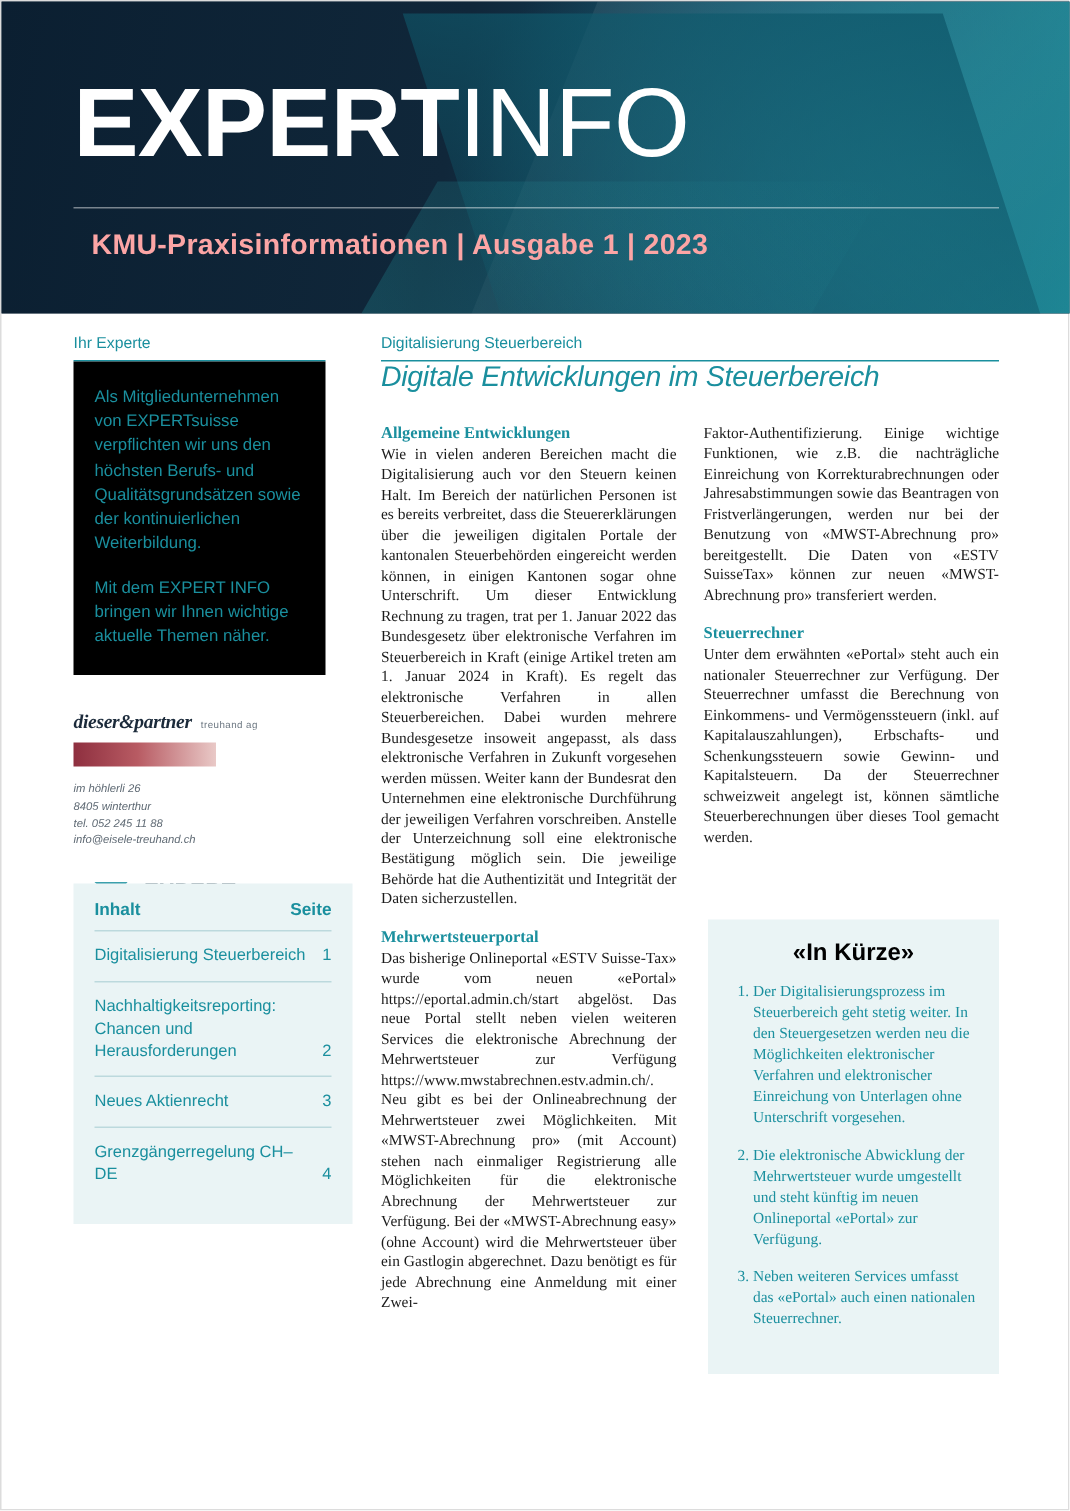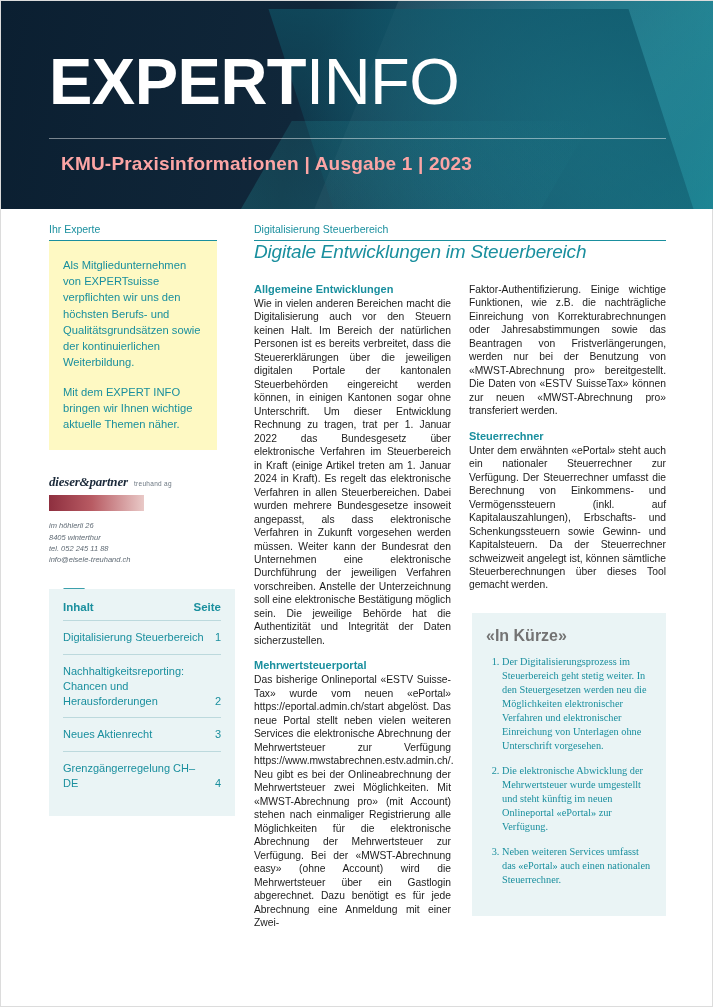--- a/index.html
+++ b/index.html
@@ -73,21 +73,21 @@
     width: 168px;
   }
   .sb-title {
     font-size: 10.5px; color: #1a8f9e; font-weight: normal;
     padding-bottom: 5px;
   }
   .sb-rule {
     height: 1px; background: #1a8f9e; width: 100%;
   }
   .sb-box {
-    background: #fef9c3;
+    background: #000000;
     padding: 16px 14px 18px 14px;
     margin-top: 0px;
   }
   .sb-box p {
     font-size: 11.2px; line-height: 1.45; color: #1a8f9e;
   }
   .sb-box p + p { margin-top: 13px; }
 
   .logo-eisele {
     margin-top: 22px;
@@ -168,21 +168,21 @@
   }
   .kicker-rule { height: 1px; background: #1a8f9e; width: 100%; }
   .headline {
     font-size: 19px; color: #1a8f9e; font-weight: normal;
     line-height: 1.2;
     letter-spacing: -0.2px;
     font-style: italic;
   }
   .cols {
     margin-top: 19px;
-    display: flex; gap: 18px;
+    display: flex; gap: 18px; font-family: Liberation Serif, serif;
   }
   .col { width: 197px; }
   .sec-h {
     font-size: 11px; color: #1a8f9e; font-weight: bold;
     margin-bottom: 2px;
   }
   .col p {
     font-size: 10.3px; line-height: 1.31; color: #1b1b1b;
     text-align: justify;
     hyphens: auto;
@@ -190,22 +190,23 @@
   .col p + .sec-h { margin-top: 12px; }
 
   
   .kuerze {
     position: absolute; left: 471px; top: 612px;
     width: 194px;
     background: #eaf4f5;
     padding: 14px 14px 18px 14px;
   }
   .kuerze h3 {
-    font-size: 16px; color: #737373; font-weight: bold;
+    font-size: 16px; color: #000000; font-weight: bold;
     margin-bottom: 10px;
+    text-align: center;
   }
   .kuerze ol { margin: 0; padding-left: 16px; }
   .kuerze li {
     font-size: 10.3px; line-height: 1.36; color: #1a8f9e;
     margin-bottom: 11px;
     text-align: left;
     font-family: Liberation Serif, serif;
   }
   .kuerze li::marker { font-size: 10.3px; }
 </style>

